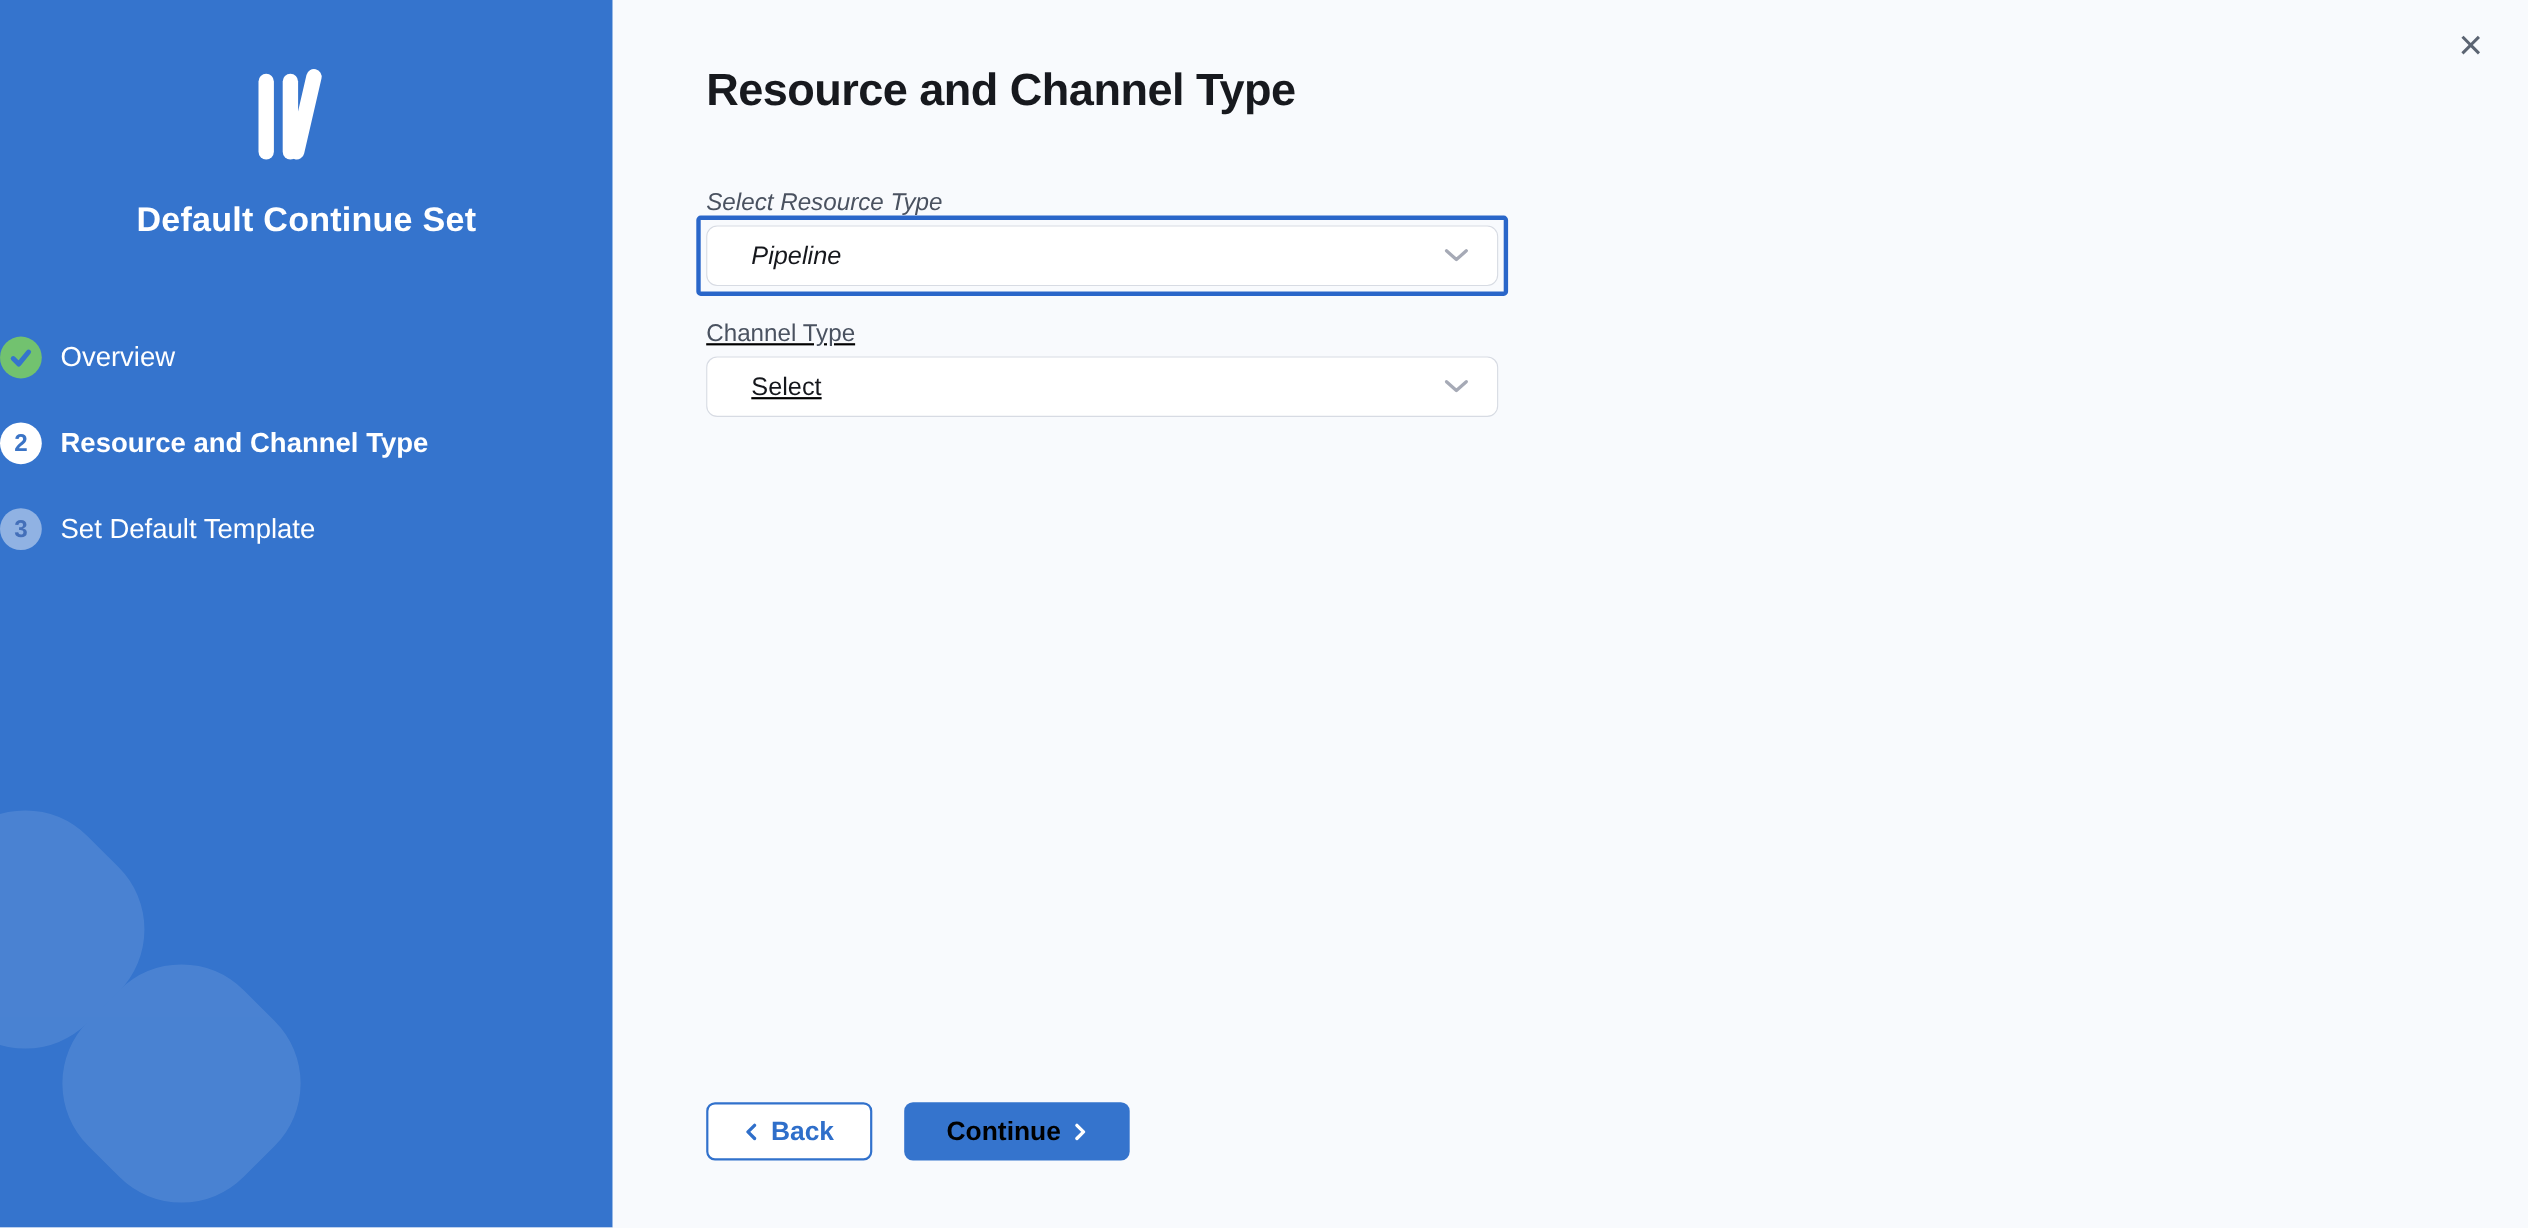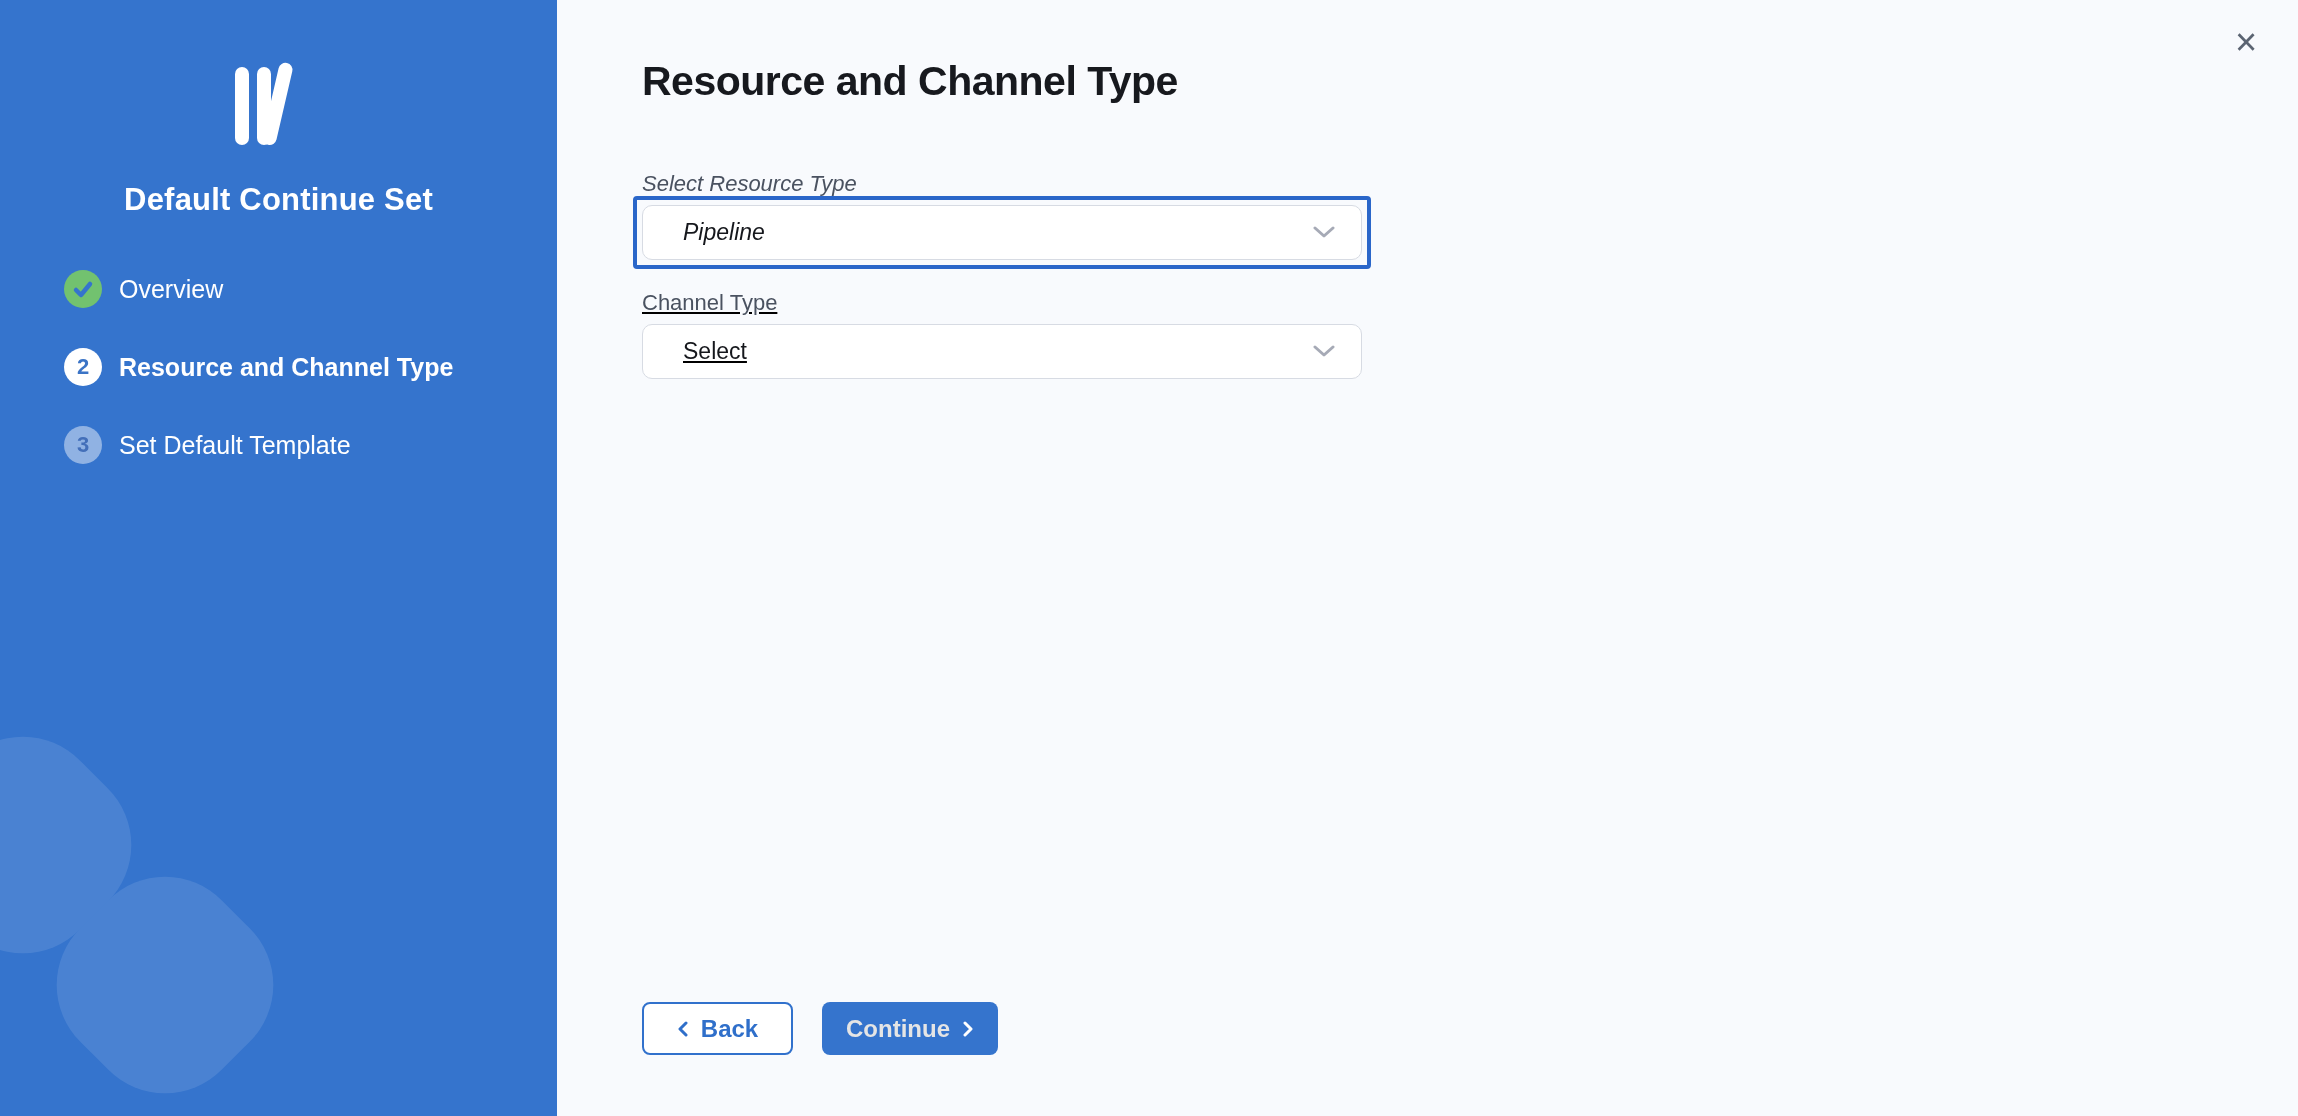--- a/index.html
+++ b/index.html
@@ -31,21 +31,21 @@
   }
   .logo .bar.b1 { left: 2px; }
   .logo .bar.b2 { left: 24px; }
   .logo .bar.b3 { left: 47px; top: -1px; height: 84px; transform: rotate(13deg); transform-origin: 50% 0; }
 
   .sidebar-title {
     position: relative; margin-top: 32px; text-align: center;
     color: #ffffff; font-size: 31px; font-weight: 700; letter-spacing: 0.2px;
   }
 
-  .steps { position: relative; margin-top: 52px; padding-left: 64px; }
+  .steps { position: relative; margin-top: 88px; }
   .step { display: flex; align-items: center; margin-bottom: 40px; }
   .step-circle {
     width: 38px; height: 38px; border-radius: 50%; flex: 0 0 38px;
     display: flex; align-items: center; justify-content: center;
     font-size: 22px; font-weight: 600;
   }
   .step-circle.complete { background: #72c26f; }
   .step-circle.active   { background: #ffffff; color: #3b74c6; }
   .step-circle.upcoming { background: rgba(255,255,255,0.45); color: #436fb9; }
   .step-label { margin-left: 17px; color: #ffffff; font-size: 25px; font-weight: 400; }
@@ -87,21 +87,21 @@
   }
   .btn {
     height: 53px; border-radius: 8px; font-size: 24px; font-weight: 700;
     display: flex; align-items: center; justify-content: center; gap: 13px;
     cursor: pointer; font-family: "Liberation Sans", sans-serif;
   }
   .btn-back {
     width: 151px; background: #ffffff; border: 2px solid #3171cc; color: #2f6fca; justify-content: center;
   }
   .btn-continue {
-    width: 176px; background: #3574cd; border: none; color: #e5e5e5;
+    width: 205px; background: #3574cd; border: none; color: #000000;
   }
   .chev { flex: 0 0 auto; }
 </style>
 </head>
 <body>
 
 <div class="sidebar">
   <div class="watermark">
     <div class="wm-ring a"></div>
     <div class="wm-ring b"></div>

